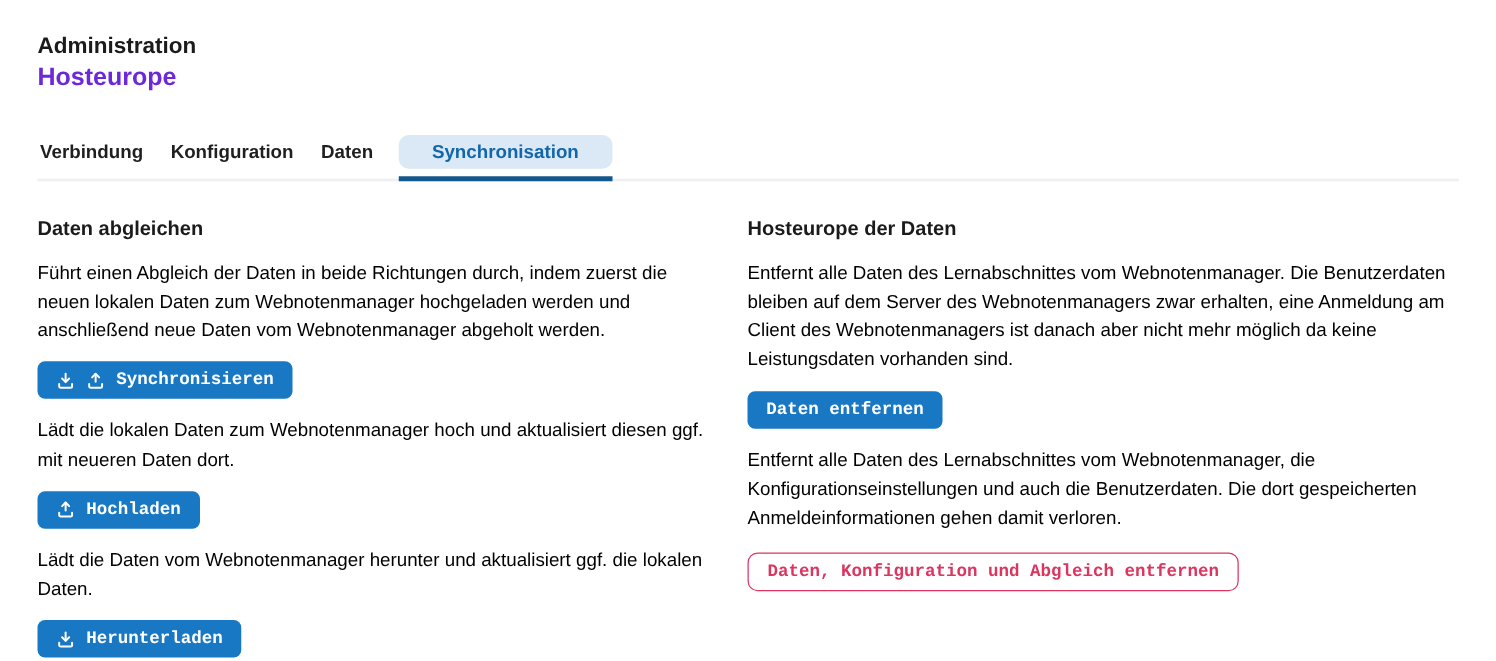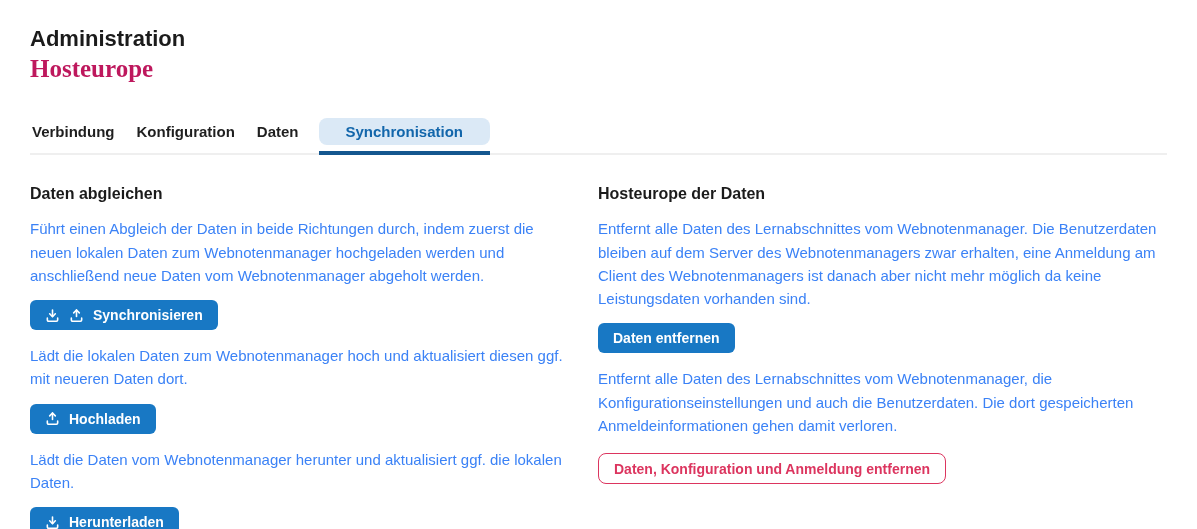--- a/index.html
+++ b/index.html
@@ -10,22 +10,22 @@
     --tab-underline:#14578f;
   }
   *{box-sizing:border-box;}
   html,body{margin:0;padding:0;}
   body{
     width:1197px;height:529px;overflow:hidden;background:#ffffff;
     font-family:"Liberation Sans","DejaVu Sans",sans-serif;
     color:#2b2b2b;
   }
   .page{padding:26px 30px 0 30px;}
-  h1{font-size:22px;line-height:1.2;margin:0;color:#1b1b1b;font-weight:bold;}
-  h2{font-size:25px;line-height:1.2;margin:2px 0 0 0;color:#be185d;font-weight:bold;font-family:Liberation Serif, serif;}
+  h1{font-size:18px;line-height:1.2;margin:0;color:#1b1b1b;font-weight:bold;}
+  h2{font-size:20px;line-height:1.2;margin:2px 0 0 0;color:#6d28d9;font-weight:bold;}
 
   nav.tabs{
     display:flex;align-items:flex-start;gap:18px;
     margin-top:34px;
     border-bottom:2px solid #efefef;
     padding-bottom:8px;
   }
   .tab{
     font-size:15px;font-weight:bold;color:#1f1f1f;
     padding:5px 2px;cursor:pointer;position:relative;white-space:nowrap;
@@ -39,26 +39,26 @@
   .tab.active::after{
     content:"";position:absolute;left:0;right:0;bottom:-10px;height:4px;
     background:var(--tab-underline);
   }
 
   main.columns{
     display:grid;grid-template-columns:548px 1fr;gap:20px;
     margin-top:30px;
   }
   section h3{font-size:16px;font-weight:bold;color:#1b1b1b;margin:0 0 14px 0;}
-  section p{font-size:15px;line-height:1.55;margin:10px 0 10px 0;color:#3b82f6;}
+  section p{font-size:15px;line-height:1.55;margin:10px 0 10px 0;color:#000000;}
   .col-left p{max-width:540px;}
   .col-right p{max-width:585px;}
 
   button{
-    font-family:Liberation Sans, sans-serif;
+    font-family:Liberation Mono, monospace;
     cursor:pointer;
   }
   .btn-primary{
     display:inline-flex;align-items:center;gap:9px;
     background:var(--primary);color:#ffffff;border:none;border-radius:6px;
     padding:6px 15px;height:30px;
     font-size:14px;font-weight:bold;
     margin:3px 0 4px 0;
   }
   .btn-primary svg{display:block;}
@@ -146,18 +146,18 @@
 
       <p>Entfernt alle Daten des Lernabschnittes vom Webnotenmanager. Die Benutzerdaten bleiben auf dem Server des Webnotenmanagers zwar erhalten, eine Anmeldung am Client des Webnotenmanagers ist danach aber nicht mehr möglich da keine Leistungsdaten vorhanden sind.</p>
 
       <button class="btn-primary">
         <span>Daten entfernen</span>
       </button>
 
       <p>Entfernt alle Daten des Lernabschnittes vom Webnotenmanager, die Konfigurationseinstellungen und auch die Benutzerdaten. Die dort gespeicherten Anmeldeinformationen gehen damit verloren.</p>
 
       <button class="btn-outline-danger">
-        <span>Daten, Konfiguration und Anmeldung entfernen</span>
+        <span>Daten, Konfiguration und Abgleich entfernen</span>
       </button>
     </section>
 
   </main>
 </div>
 
 </body></html>

